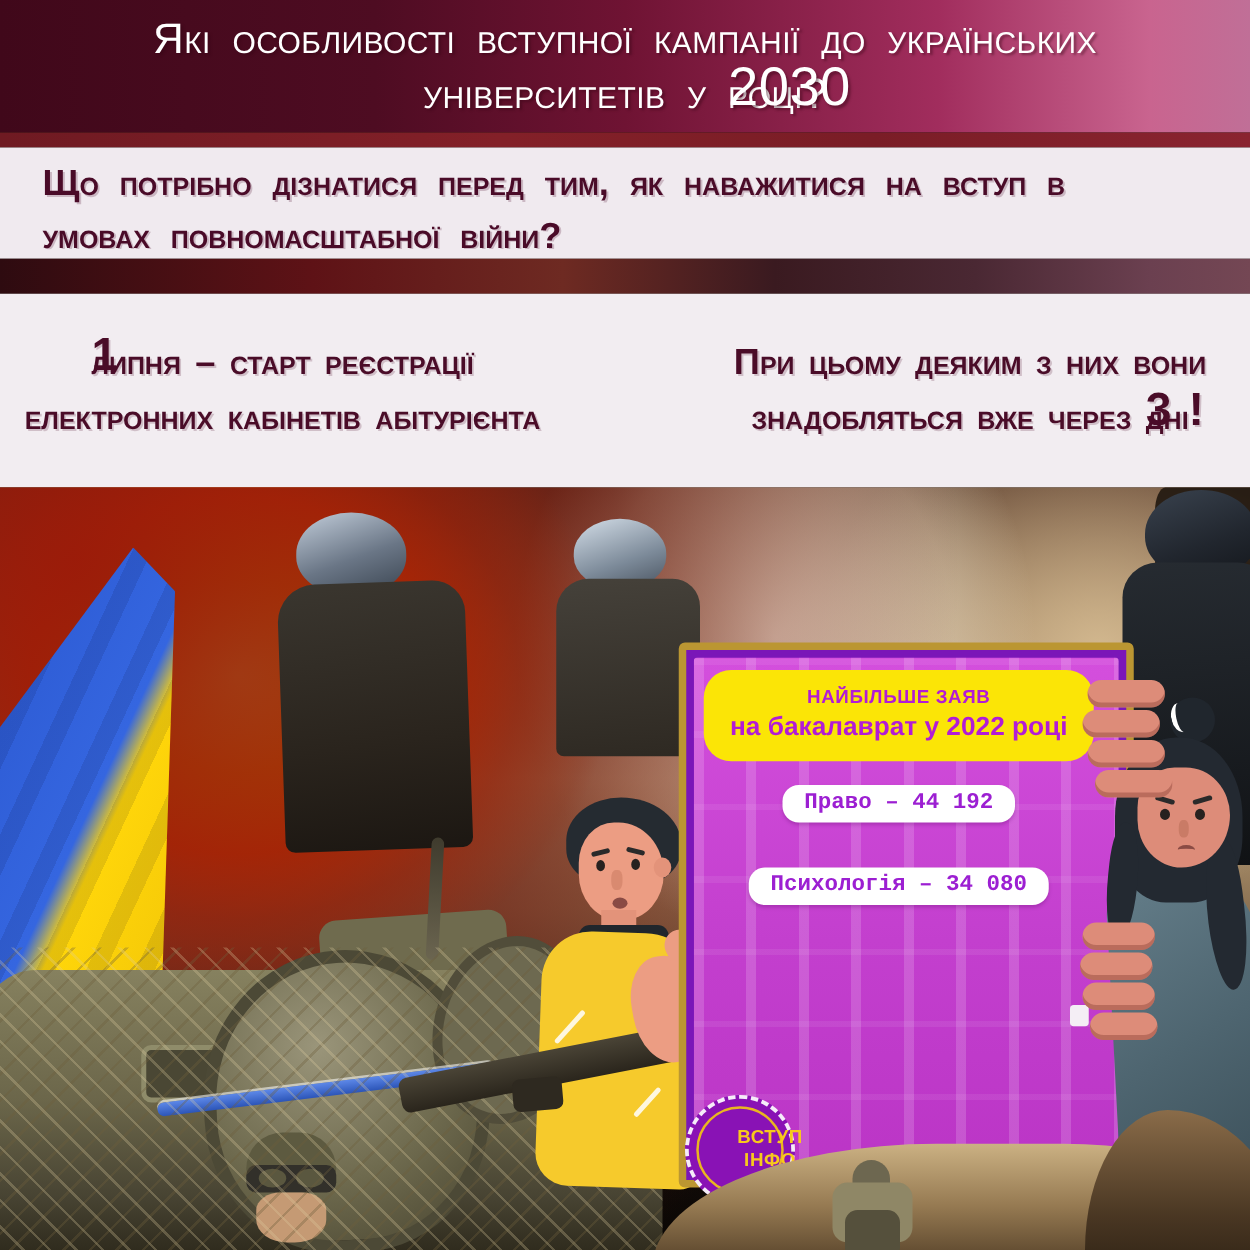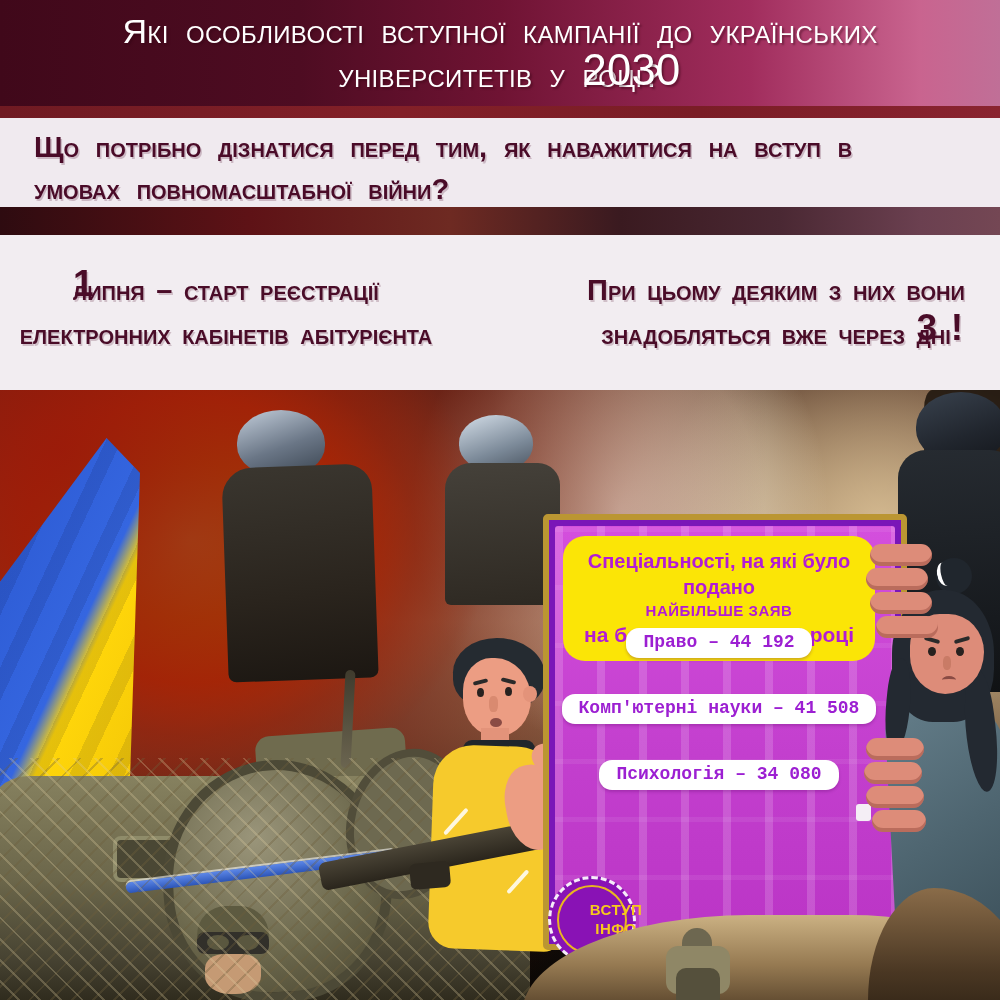--- a/index.html
+++ b/index.html
@@ -299,27 +299,25 @@
   <div class="boy-hand">
     <div class="bh-palm"></div>
     <div class="bh-thumb"></div>
     <div class="bh-finger"></div>
   </div>
 
   <div class="card">
     <div class="card-inner"></div>
     <div class="card-window"></div>
     <div class="card-head">
-      <span class="hl hl1">Спеціальності, на які було подано</span>
       <span class="hl hl2">НАЙБІЛЬШЕ ЗАЯВ</span>
       <span class="hl hl3">на бакалаврат у 2022 році</span>
     </div>
     <div class="pills">
       <div class="pill">Право – 44 192</div>
-      <div class="pill">Комп'ютерні науки – 41 508</div>
       <div class="pill">Психологія – 34 080</div>
     </div>
     <div class="card-footer">Інфографіка телеграм-каналу</div>
   </div>
 
   <div class="girl">
     <div class="g-body"></div>
     <div class="g-bun"></div>
     <div class="g-hair"></div>
     <div class="g-strand-l"></div>

